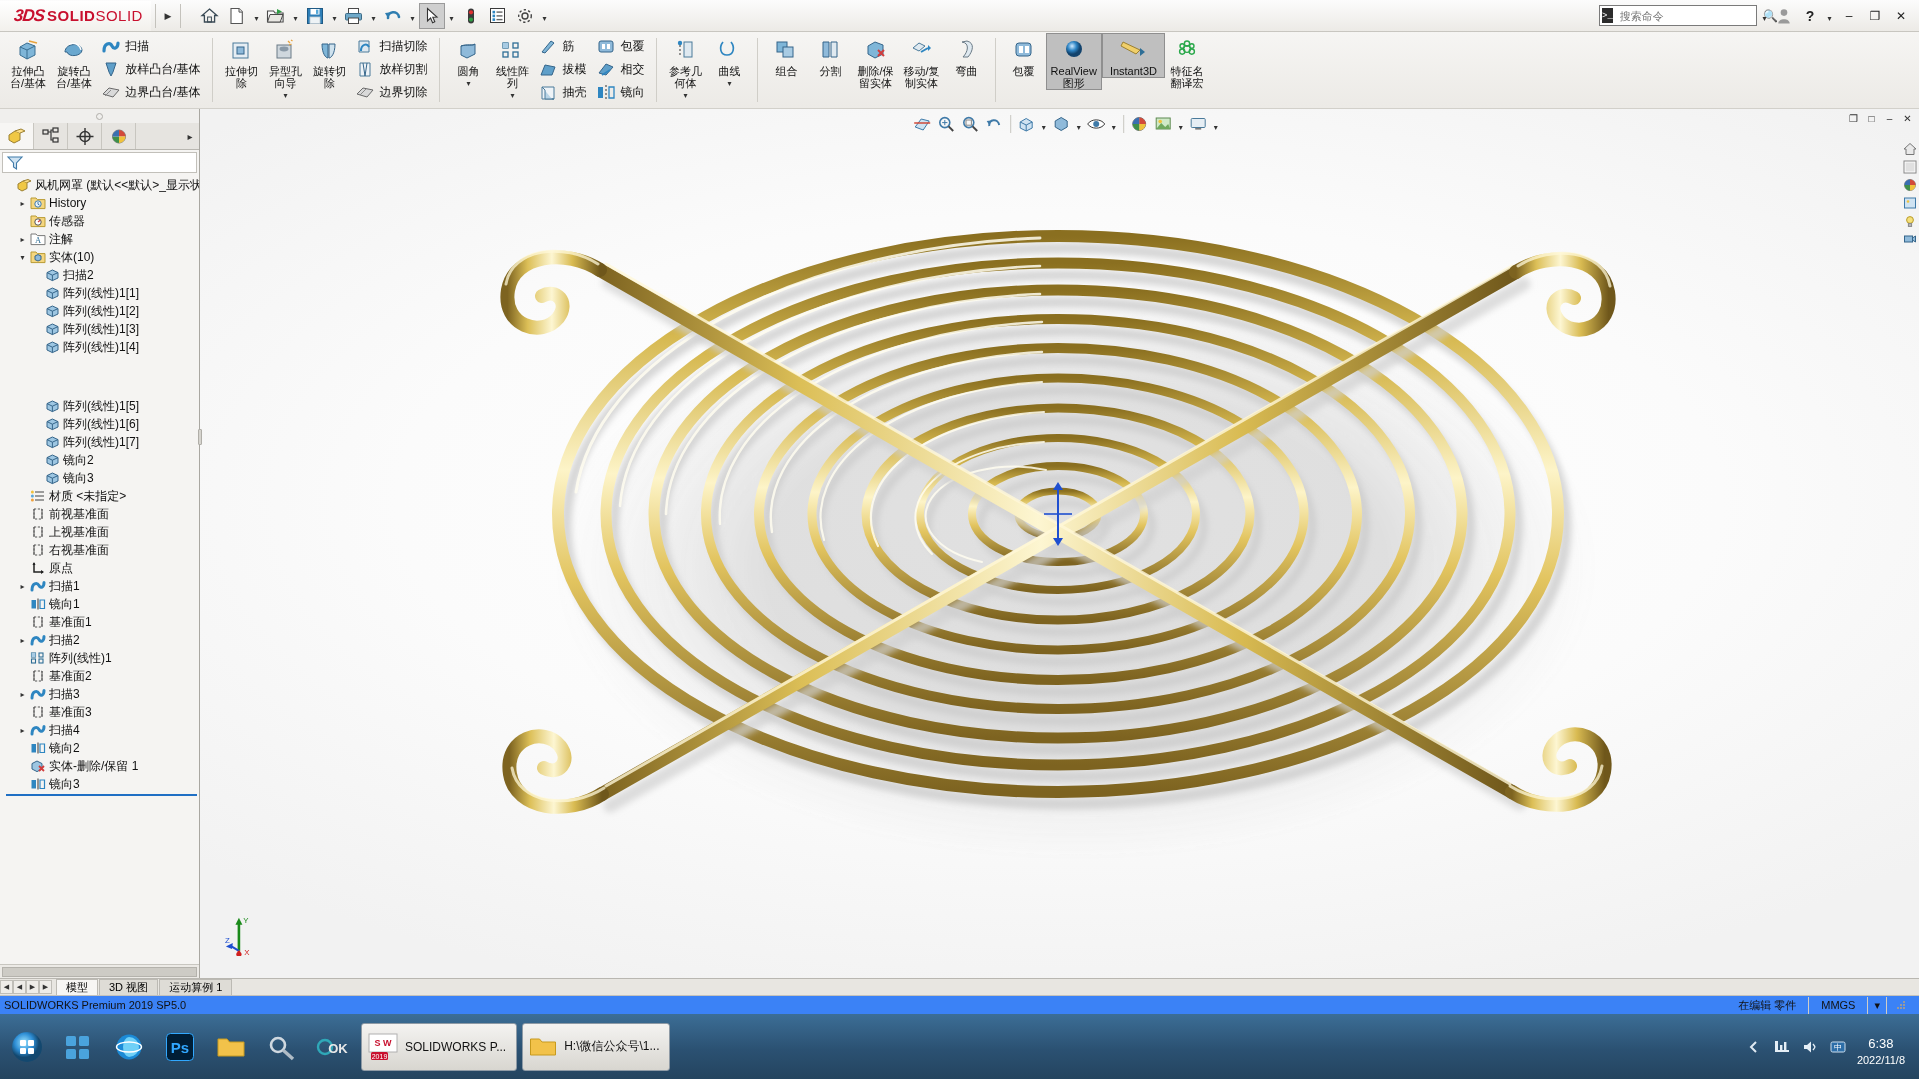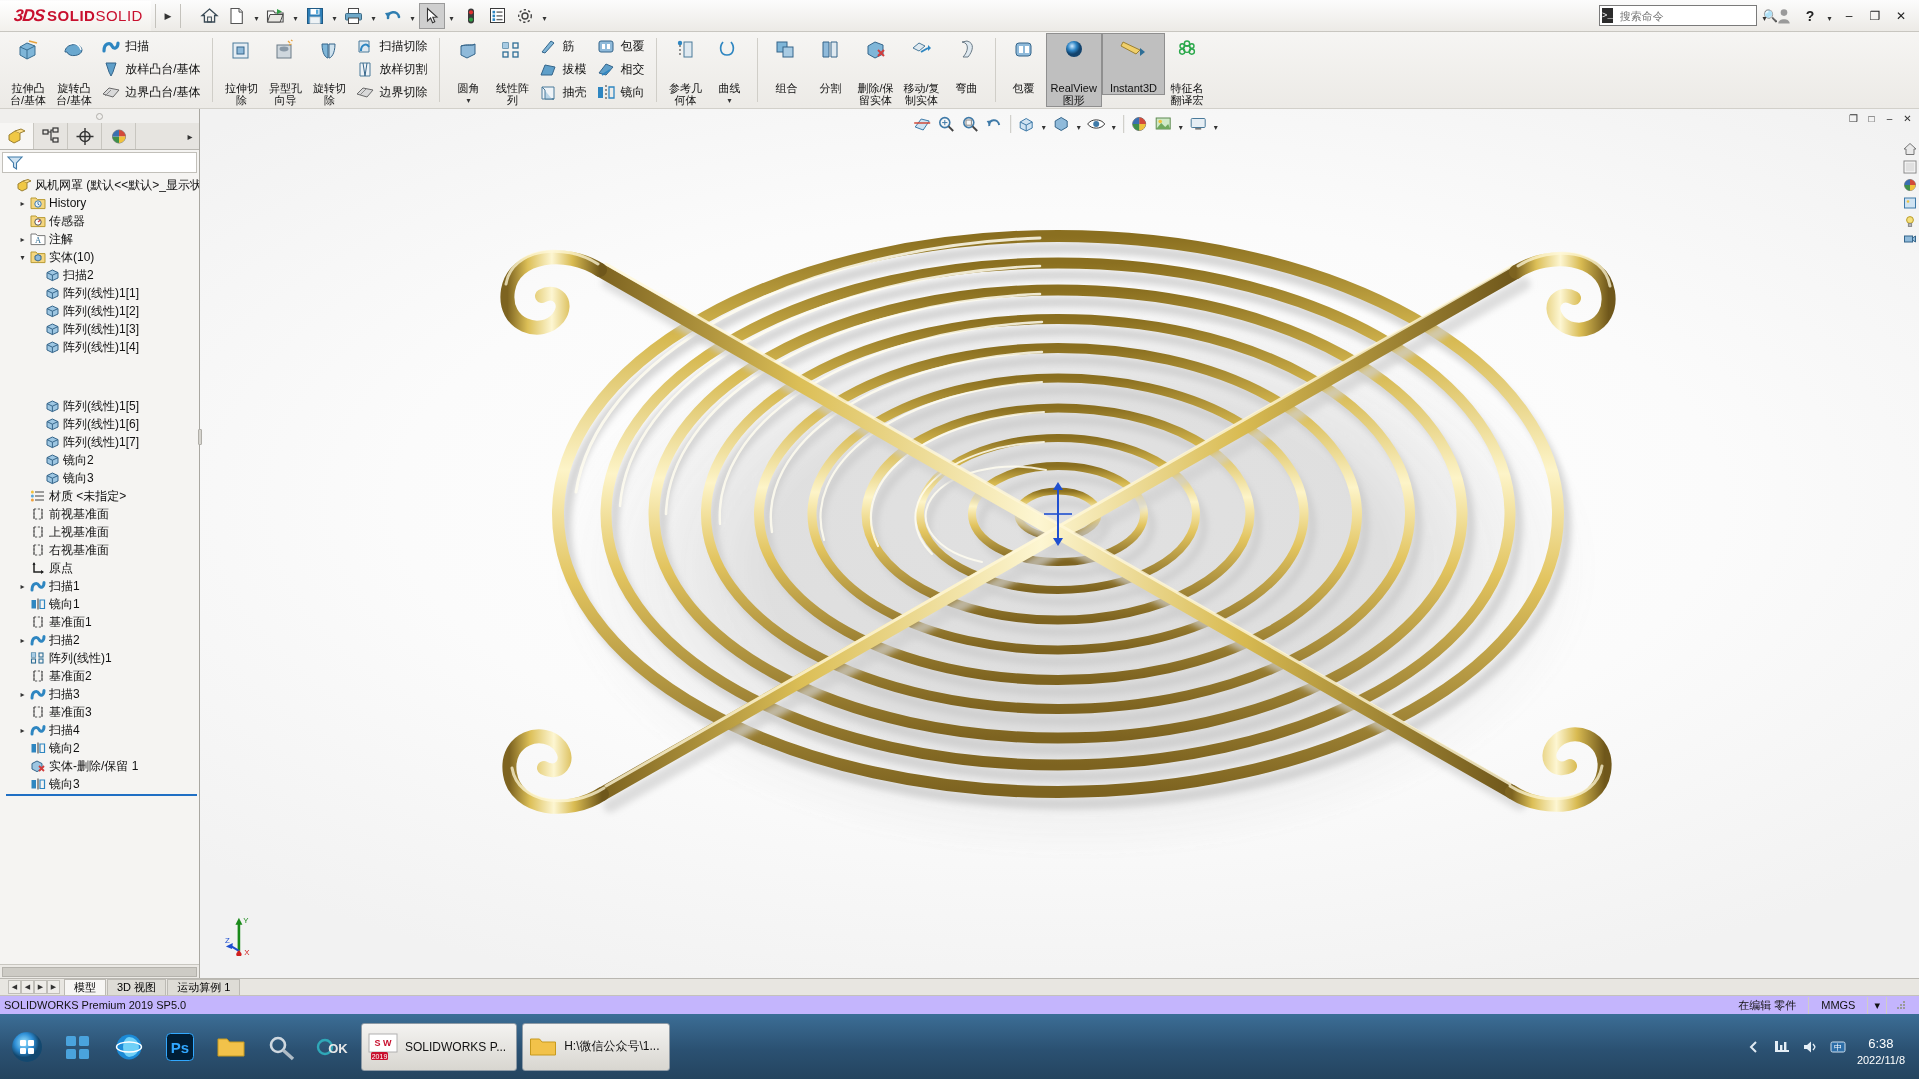--- a/index.html
+++ b/index.html
@@ -31,21 +31,21 @@
   .searchbox input { border:0; outline:0; flex:1; font-size:11px; margin-left:5px; color:#666; font-family:"Liberation Sans", sans-serif; background:transparent; }
   .searchbox .mag { color:#2a6fb0; font-size:12px; margin-right:2px; }
   .win-btn { width:24px; height:26px; display:flex; align-items:center; justify-content:center; font-size:12px; color:#222; cursor:pointer; }
 
   
   .ribbon { height:77px; background:linear-gradient(#f6f5f3,#eceae6); border-bottom:1px solid #d2d0ca; display:flex; align-items:stretch; padding-left:2px; position:relative; }
   .rgroup { display:flex; align-items:flex-start; padding:1px 3px; }
   .rdiv { width:1px; background:#d0cec8; margin:6px 3px; }
   .rbig { width:auto; min-width:44px; padding:2px 4px 0; display:flex; flex-direction:column; align-items:center; cursor:pointer; border:1px solid transparent; }
   .rbig .ico { width:30px; height:28px; display:flex; align-items:center; justify-content:center; }
-  .rbig .lbl { font-size:11px; line-height:12px; text-align:center; max-width:46px; color:#111; margin-top:18px; }
+  .rbig .lbl { font-size:11px; line-height:12px; text-align:center; max-width:46px; color:#111; margin-top:1px; }
   .rbig .lbl.w3 { max-width:40px; }
   .rcol { display:flex; flex-direction:column; justify-content:flex-start; padding-top:2px; }
   .rsmall { display:flex; align-items:center; gap:4px; padding:1px 5px 1px 2px; cursor:pointer; border:1px solid transparent; height:23px; }
   .rsmall .ico { width:21px; height:19px; display:flex; align-items:center; justify-content:center; }
   .rsmall .lbl { font-size:12px; color:#111; white-space:nowrap; }
   .rdrop { font-size:8px; color:#333; text-align:center; margin-top:2px; cursor:pointer; }
   .rbig.active { background:#bfbfbf; border:1px solid #8f8f8f; }
 
   
   .tabstrip { height:21px; background:#e8e6e1; display:flex; align-items:flex-end; border-bottom:1px solid #b8b6b0; padding-left:4px; }
@@ -88,28 +88,28 @@
   .scene { position:absolute; inset:0; background:
       radial-gradient(ellipse 70% 60% at 50% 45%, #ffffff 0%, #fbfbfb 55%, #f2f2f2 100%); }
   .grille { position:absolute; left:50%; top:50%; transform:translate(-50%,-50%); }
 
   .triad { position:absolute; left:25px; bottom:22px; width:40px; height:40px; }
 
   .sb-splitter { position:absolute; left:198px; top:0; bottom:0; width:4px; cursor:col-resize; z-index:8; }
   .sb-splitter .grip { position:absolute; top:320px; left:0; width:4px; height:16px; background:#d6d4ce; border:1px solid #b0aea8; border-radius:1px; }
 
   
-  .doctabs { height:17px; background:#e8e6e1; border-top:1px solid #b9b7b1; display:flex; align-items:center; padding-left:8px; }
+  .doctabs { height:17px; background:#e8e6e1; border-top:1px solid #b9b7b1; display:flex; align-items:center; padding-left:0; }
   .dt-nav { display:flex; gap:0; margin-right:4px; }
   .dt-nav div { width:13px; height:14px; display:flex; align-items:center; justify-content:center; font-size:7px; color:#333; border:1px solid #c0beb8; background:#eeecE8; cursor:pointer; }
   .dtab { height:16px; padding:0 9px; font-size:11px; display:flex; align-items:center; border:1px solid #bcbab4; border-bottom:none; background:#dedcd6; margin-right:1px; cursor:pointer; }
   .dtab.active { background:#f7f6f4; }
 
   
-  .statusbar { height:19px; background:#c4b5fd; border-top:1px solid #c4c2bc; display:flex; align-items:center; font-size:11px; padding:0 4px; color:#111; }
+  .statusbar { height:19px; background:#3b82f6; border-top:1px solid #c4c2bc; display:flex; align-items:center; font-size:11px; padding:0 4px; color:#111; }
   .statusbar .right { margin-left:auto; display:flex; align-items:center; gap:0; }
   .sb-cell { padding:0 12px; border-left:1px solid #cfcdc7; height:17px; display:flex; align-items:center; }
   .sb-cell.nb { border-left:none; }
 
   
   .taskbar { position:absolute; left:0; top:1014px; width:1919px; height:65px;
       background:linear-gradient(#3c6e96,#2b5172 55%,#24445f); display:flex; align-items:center; padding-left:4px; }
   .tk-item { height:46px; min-width:46px; display:flex; align-items:center; justify-content:center; margin-right:5px; border-radius:3px; cursor:pointer; }
   .tk-win { height:48px; padding:0 10px 0 6px; display:flex; align-items:center; gap:7px; background:linear-gradient(#f4f3f1,#d8d6d0); border:1px solid #8e9aa5; border-radius:3px; margin-right:5px; cursor:pointer; }
   .tk-win .t { font-size:12px; color:#111; white-space:nowrap; }

